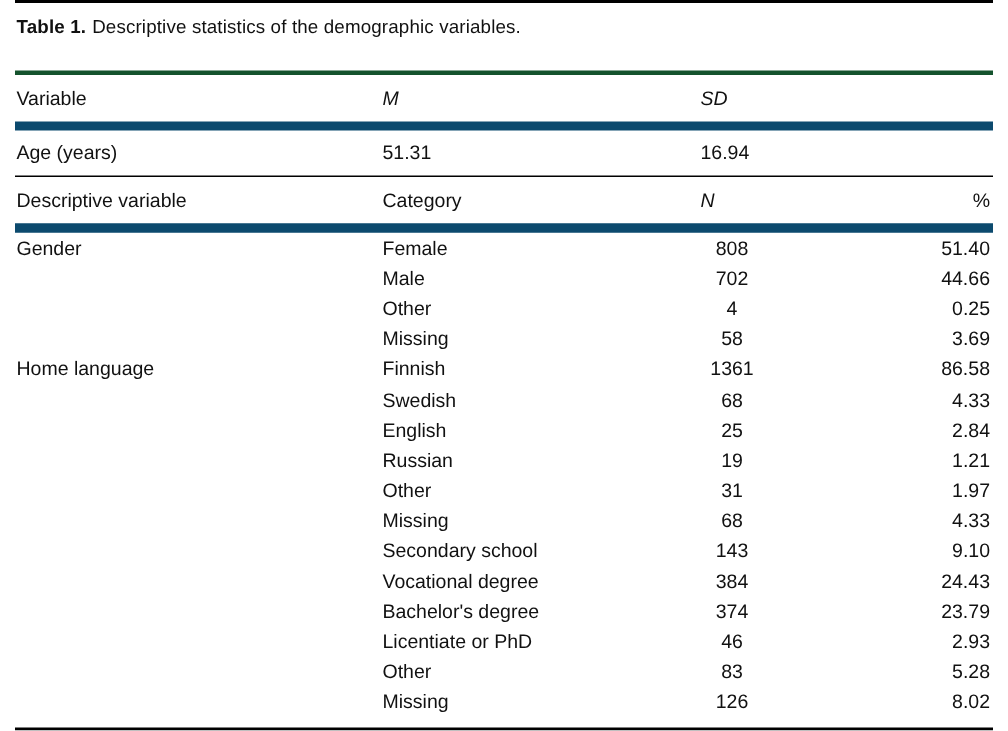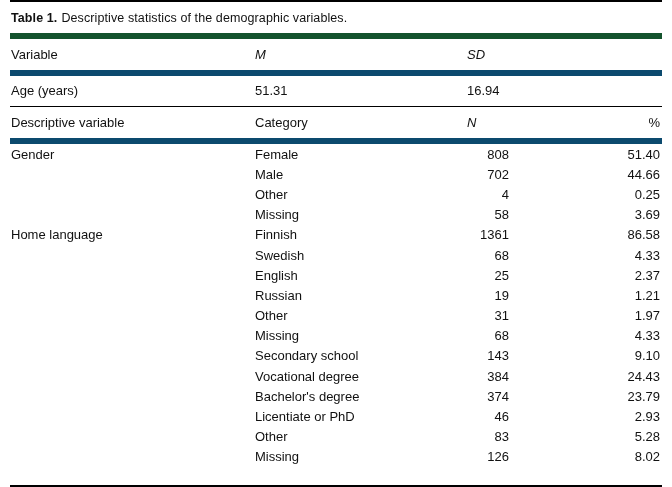--- a/index.html
+++ b/index.html
@@ -17,22 +17,22 @@
     padding: 0 10px;
   }
   .table-wrap {
     border-top: 2.5px solid #000000;
     border-bottom: 2.5px solid #000000;
     height: 100%;
     box-sizing: border-box;
   }
   .table-title {
     font-size: 12.5px;
-    padding: 9px 1px 8px 1px;
-    border-bottom: 6px solid #14532d;
+    padding: 9px 1px 22px 1px;
+    border-bottom: 3px solid #14532d;
     letter-spacing: 0.1px;
   }
   .table-title .t-label {
     font-weight: bold;
     margin-right: 4px;
   }
   table.stats {
     width: 100%;
     border-collapse: collapse;
     table-layout: fixed;
@@ -60,21 +60,21 @@
   tr.cont-row td {
     padding-top: 7px;
     padding-bottom: 8px;
   }
   tr.cont-row {
     border-bottom: 1px solid #000000;
     margin-left: 11px;
   }
   .stat { font-style: italic; }
   td.c3, th.c4, td.c4 { }
-  tbody.cat-body td.c3 { text-align: right; }
+  tbody.cat-body td.c3 { text-align: center; }
   th.c4, td.c4 { text-align: right; padding-right: 2px; }
   tbody.cat-body td { padding-top: 2.6px; padding-bottom: 2.6px; }
 </style>
 </head>
 <body>
 
 <div class="page">
   <div class="table-wrap">
 
     <div class="table-title">
@@ -150,21 +150,21 @@
           <tr class="cat-row">
             <td class="c1"></td>
             <td class="c2">Swedish</td>
             <td class="c3">68</td>
             <td class="c4">4.33</td>
           </tr>
           <tr class="cat-row">
             <td class="c1"></td>
             <td class="c2">English</td>
             <td class="c3">25</td>
-            <td class="c4">2.37</td>
+            <td class="c4">2.84</td>
           </tr>
           <tr class="cat-row">
             <td class="c1"></td>
             <td class="c2">Russian</td>
             <td class="c3">19</td>
             <td class="c4">1.21</td>
           </tr>
           <tr class="cat-row">
             <td class="c1"></td>
             <td class="c2">Other</td>

